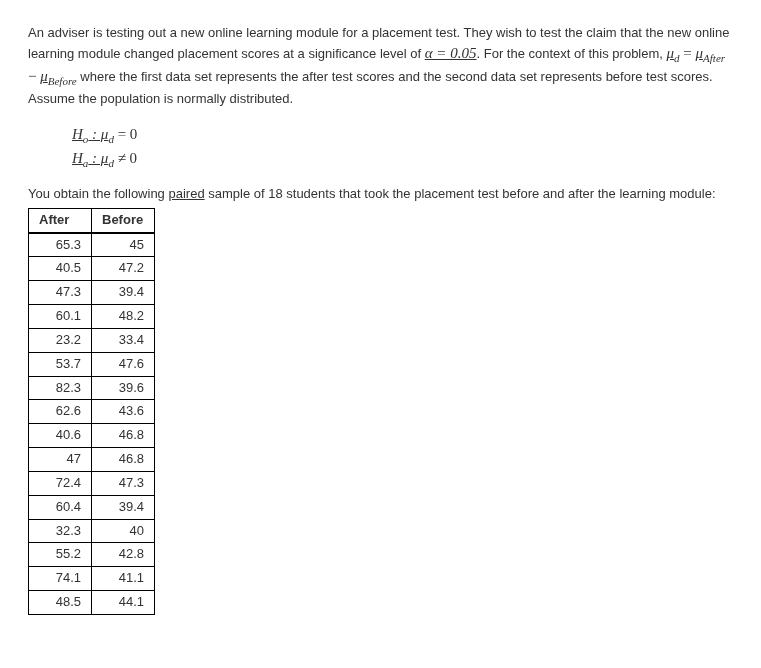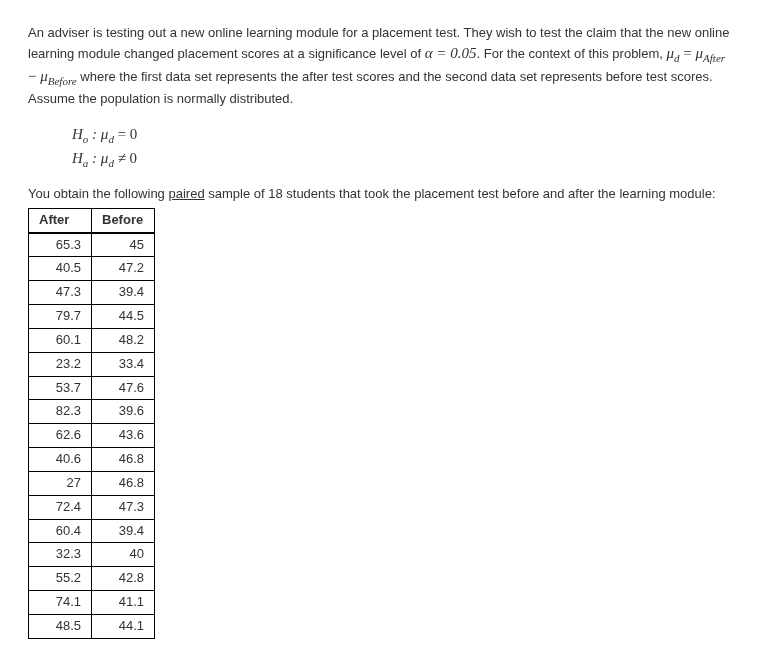--- a/index.html
+++ b/index.html
@@ -12,20 +12,21 @@
       width: 761px;
       box-sizing: border-box;
     }
     .problem-intro {
       margin-bottom: 14px;
     }
     .math {
       font-family: 'Times New Roman', Times, serif;
       font-style: italic;
       font-size: 15px;
+      text-decoration: underline;
     }
     .math-sub {
       font-family: 'Times New Roman', Times, serif;
       font-style: italic;
       font-size: 11px;
       vertical-align: sub;
     }
     .math-roman {
       font-family: 'Times New Roman', Times, serif;
       font-style: normal;
@@ -98,24 +99,20 @@
       </tr>
     <tr>
         <td>40.5</td>
         <td>47.2</td>
       </tr>
     <tr>
         <td>47.3</td>
         <td>39.4</td>
       </tr>
     <tr>
-        <td>79.7</td>
-        <td>44.5</td>
-      </tr>
-    <tr>
         <td>60.1</td>
         <td>48.2</td>
       </tr>
     <tr>
         <td>23.2</td>
         <td>33.4</td>
       </tr>
     <tr>
         <td>53.7</td>
         <td>47.6</td>
@@ -126,21 +123,21 @@
       </tr>
     <tr>
         <td>62.6</td>
         <td>43.6</td>
       </tr>
     <tr>
         <td>40.6</td>
         <td>46.8</td>
       </tr>
     <tr>
-        <td>27</td>
+        <td>47</td>
         <td>46.8</td>
       </tr>
     <tr>
         <td>72.4</td>
         <td>47.3</td>
       </tr>
     <tr>
         <td>60.4</td>
         <td>39.4</td>
       </tr>

